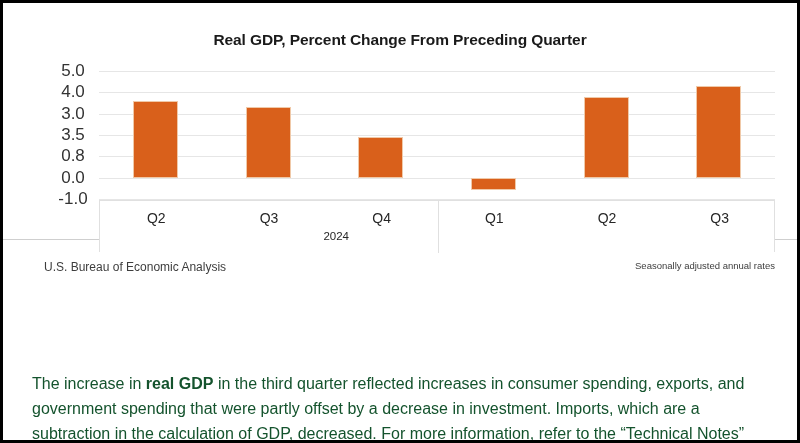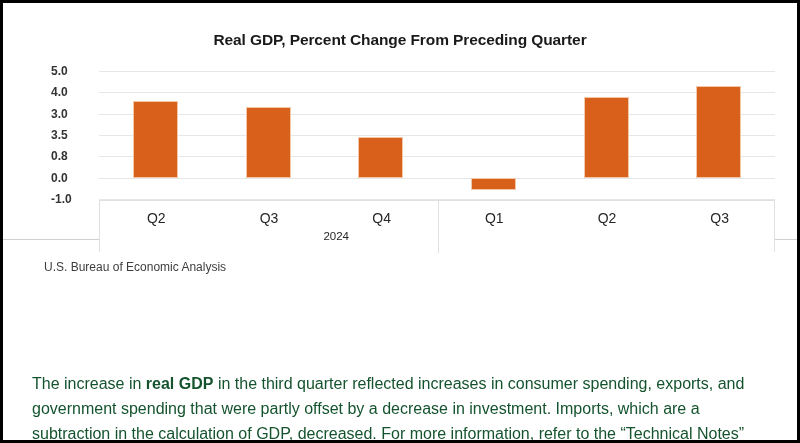--- a/index.html
+++ b/index.html
@@ -59,25 +59,24 @@
     position: absolute;
     left: 0;
     width: 676px;
     height: 1px;
     background: #e6e6e6;
   }
   .ytick {
     position: absolute;
     right: 0;
     width: 44px;
-    text-align: left;
-    font-size: 12px;
+    text-align: center;
+    font-size: 17px;
     color: #333333;
     transform: translateY(-50%);
-    font-weight: bold;
   }
   #ytick-layer {
     position: absolute;
     left: 44px;
     top: 68px;
     width: 48px;
     height: 128px;
   }
 
   .bar {
@@ -191,19 +190,20 @@
         <div class="qlabel" style="left: 16.3333px;">Q2</div>
         <div class="qlabel" style="left: 129px;">Q3</div>
         <div class="qlabel" style="left: 241.667px;">Q4</div>
         <div class="qlabel" style="left: 354.333px;">Q1</div>
         <div class="qlabel" style="left: 467px;">Q2</div>
         <div class="qlabel" style="left: 579.667px;">Q3</div>
         <div class="ylabel-group" style="left: 89px;">2024</div>
       </div>
 
     <div id="source-note">U.S. Bureau of Economic Analysis</div>
+    <div id="rate-note">Seasonally adjusted annual rates</div>
   </div>
 
   <p id="body-text">
     <span>The increase in </span><b>real GDP</b><span> in the third quarter reflected increases in consumer spending, exports, and government spending that were partly offset by a decrease in investment. Imports, which are a subtraction in the calculation of GDP, decreased. For more information, refer to the “Technical Notes” below.</span>
   </p>
 
 </div>
 
 </body></html>

